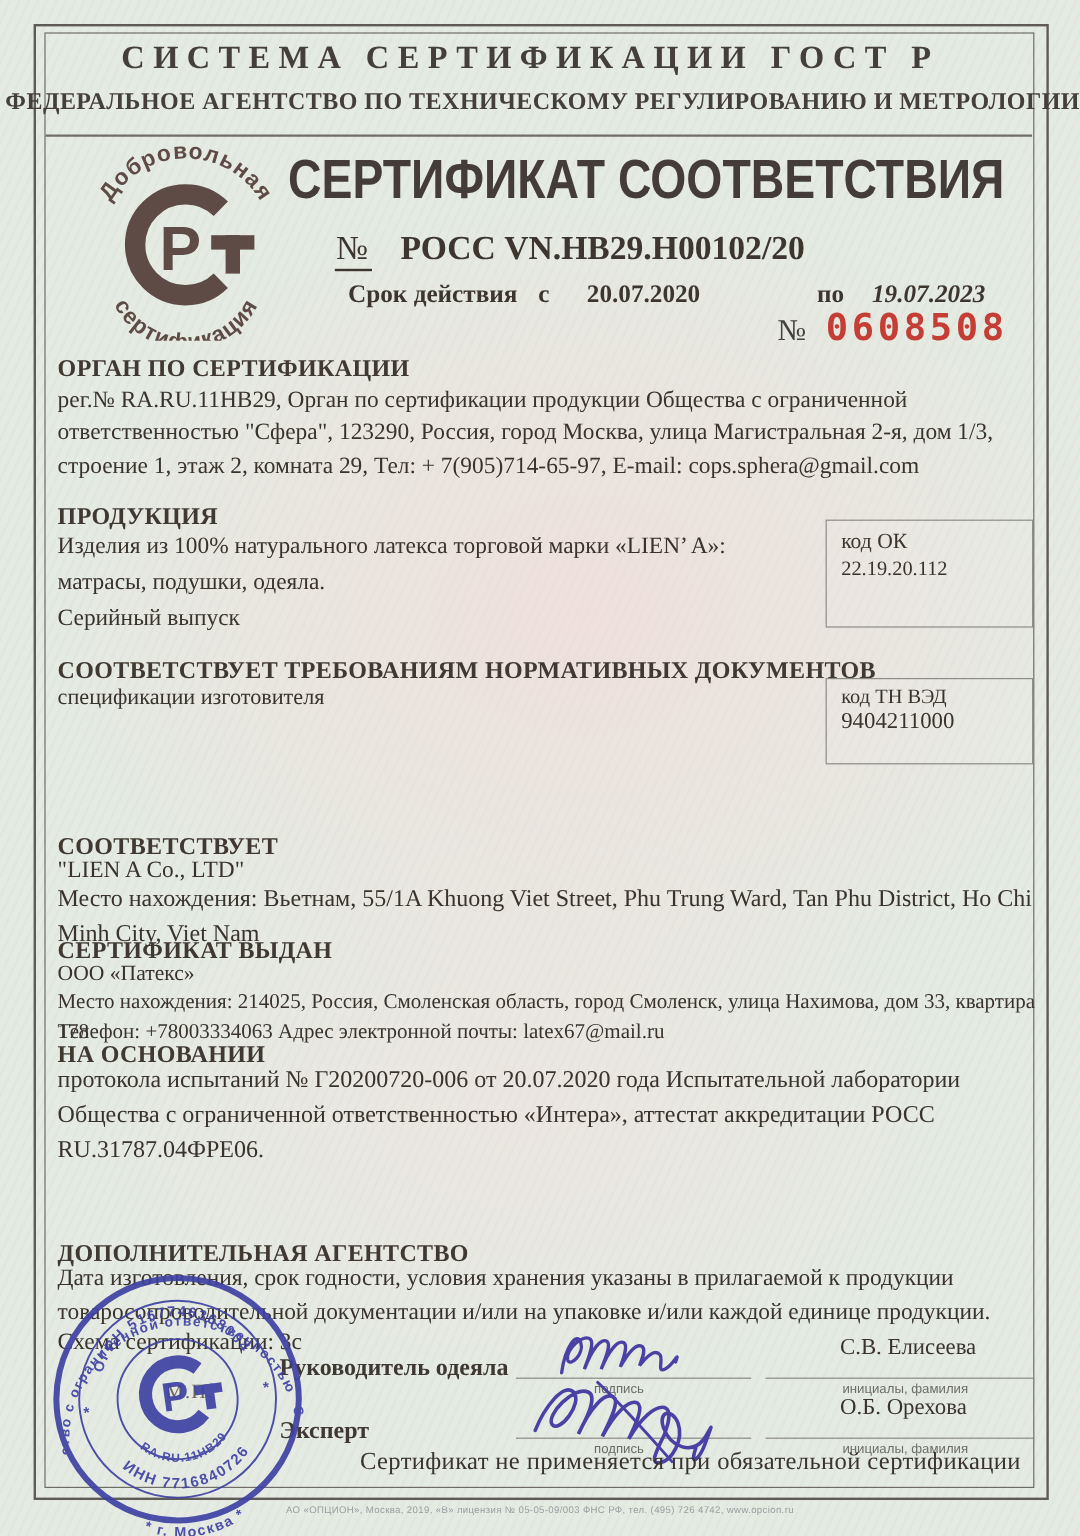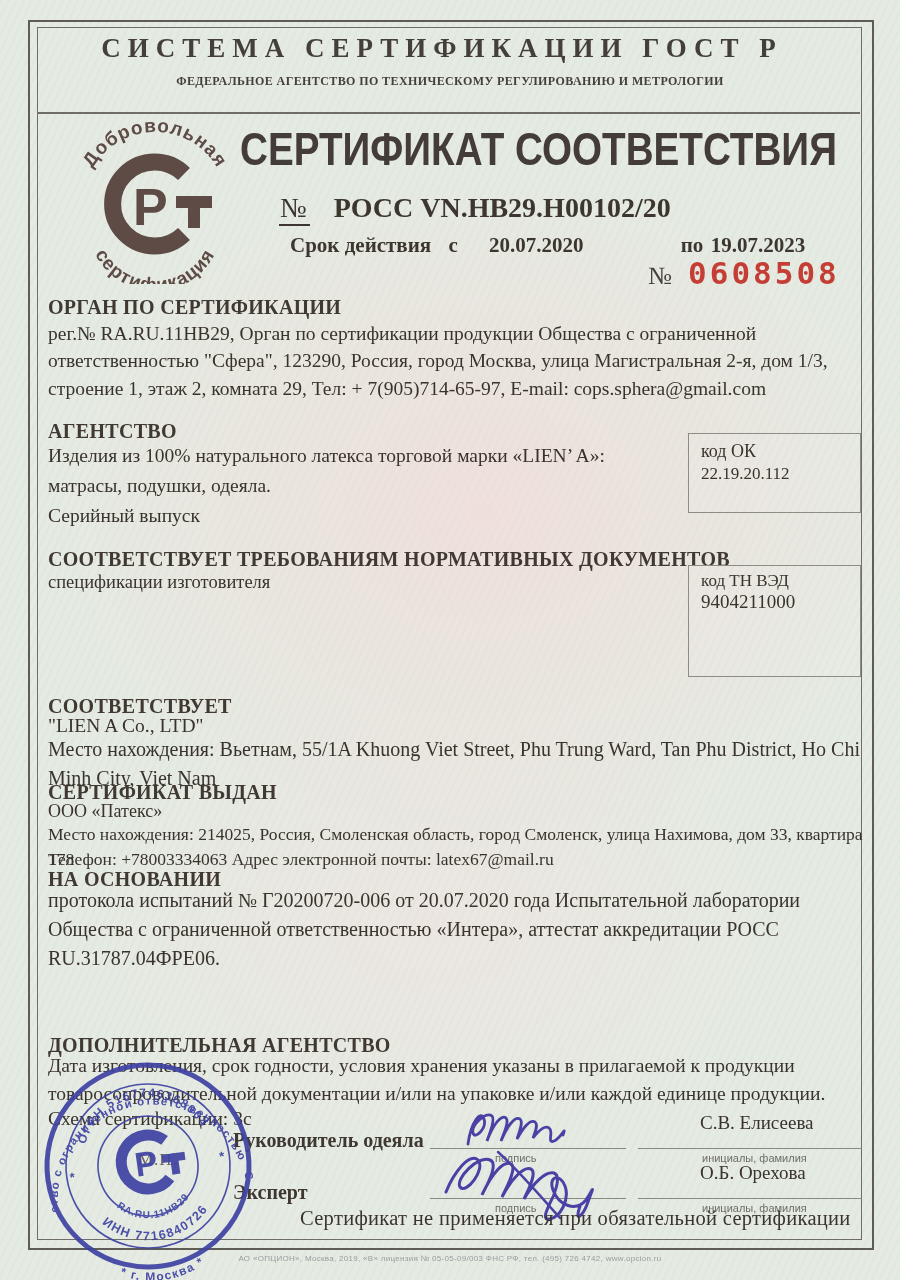--- a/index.html
+++ b/index.html
@@ -16,30 +16,30 @@
     background-image:
       radial-gradient(ellipse 620px 480px at 54% 40%, rgba(246,216,216,0.6), rgba(246,216,216,0) 72%),
       radial-gradient(ellipse 520px 340px at 48% 72%, rgba(246,222,222,0.4), rgba(246,222,222,0) 70%),
       repeating-linear-gradient(115deg, rgba(176,198,188,0.10) 0 2px, rgba(255,255,255,0) 2px 7px);
   }
   .border-outer{position:absolute;left:28px;top:20px;width:842px;height:1226px;border:2px solid rgba(72,67,62,0.85);}
   .border-inner{position:absolute;left:37px;top:27px;width:823px;height:1211px;border:1px solid rgba(72,67,62,0.75);}
   .header-divider{position:absolute;left:38px;top:112px;width:822px;border-top:2px solid rgba(72,67,62,0.75);}
 
   .hdr1{position:absolute;left:0;right:16px;top:33px;text-align:center;font-weight:bold;font-size:27px;letter-spacing:7px;color:#453f39;}
-  .hdr2{position:absolute;left:0;right:0;top:74px;text-align:center;font-weight:bold;font-size:12px;letter-spacing:0.4px;color:#453f39;}
+  .hdr2{position:absolute;left:0;right:0;top:74px;text-align:right;font-weight:bold;font-size:20px;letter-spacing:0.4px;color:#453f39;}
 
   .title{position:absolute;left:240px;top:122px;font-family:"Liberation Sans", sans-serif;font-weight:bold;font-size:46px;color:#443c37;transform:scaleX(0.84);transform-origin:left top;white-space:nowrap;}
 
   .certno{position:absolute;left:279px;top:192px;font-size:28px;font-weight:bold;color:#3c362f;}
   .certno .nosym{border-bottom:2px solid #3c362f;padding:0 3px 1px 1px;margin-right:24px;font-weight:normal;}
   .validity{position:absolute;left:290px;top:233px;font-size:21px;font-weight:bold;color:#3c362f;}
   .validity .v-from{margin-left:26px;}
   .validity .v-po{margin-left:92px;font-weight:bold;}
-  .validity .v-to{margin-left:2px;}
+  .validity .v-to{margin-left:18px;font-style:italic;}
   .blankno{position:absolute;left:648px;top:255px;font-size:25px;color:#46413b;white-space:nowrap;}
   .blankno .digits{font-family:"DejaVu Sans Mono", monospace;font-weight:bold;font-size:31px;letter-spacing:3px;margin-left:10px;}
 
   .sec-h{position:absolute;font-size:20px;font-weight:bold;letter-spacing:0.3px;color:#403931;margin:0;}
   .sec-t{position:absolute;font-size:19.5px;line-height:1.4;color:#39332c;}
 
   .codebox{position:absolute;left:688px;width:173px;border:1px solid #8d8d86;padding:7px 10px 4px 12px;box-sizing:border-box;background:rgba(255,255,255,0.06);}
   .codebox .cb-label{font-size:18px;color:#3a342d;}
   .codebox .cb-value{font-size:17px;color:#39332c;margin-top:2px;}
 
@@ -103,34 +103,34 @@
   </div>
 
   <div class="blankno">
     <span>№</span>
     <span class="digits" style="color:#c43e36;">0608508</span>
   </div>
 
   <h3 class="sec-h" style="left:48px;top:296px;">ОРГАН ПО СЕРТИФИКАЦИИ</h3>
   <div class="sec-t" style="left:48px;top:320px;width:814px;">рег.№ RA.RU.11HB29, Орган по сертификации продукции Общества с ограниченной ответственностью "Сфера", 123290, Россия, город Москва, улица Магистральная 2-я, дом 1/3, строение 1, этаж 2, комната 29, Тел: + 7(905)714-65-97, E-mail: cops.sphera@gmail.com</div>
 
-  <h3 class="sec-h" style="left:48px;top:420px;">АГЕНТСТВО</h3>
+  <h3 class="sec-h" style="left:48px;top:420px;">ПРОДУКЦИЯ</h3>
   <div class="sec-t" style="left:48px;top:441px;width:630px;line-height:1.55;">
     <div>Изделия из 100% натурального латекса торговой марки «LIEN’ A»:</div>
     <div>матрасы, подушки, одеяла.</div>
     <div>Серийный выпуск</div>
   </div>
-  <div class="codebox" style="top:433px;height:80px;">
+  <div class="codebox" style="top:433px;height:90px;">
     <div class="cb-label">код ОК</div>
     <div class="cb-value">22.19.20.112</div>
   </div>
 
   <h3 class="sec-h" style="left:48px;top:548px;">СООТВЕТСТВУЕТ ТРЕБОВАНИЯМ НОРМАТИВНЫХ ДОКУМЕНТОВ</h3>
   <div class="sec-t" style="left:48px;top:570px;width:620px;font-size:18.5px;">спецификации изготовителя</div>
-  <div class="codebox" style="top:565px;height:112px;padding-top:5px;">
+  <div class="codebox" style="top:565px;height:72px;padding-top:5px;">
     <div class="cb-label" style="font-size:17px;">код ТН ВЭД</div>
     <div class="cb-value" style="font-size:19px;margin-top:0;">9404211000</div>
   </div>
 
   <h3 class="sec-h" style="left:48px;top:695px;">СООТВЕТСТВУЕТ</h3>
   <div class="sec-t" style="left:48px;top:712px;width:820px;">"LIEN A Co., LTD"</div>
   <div class="sec-t" style="left:48px;top:735px;width:822px;font-size:20px;line-height:1.45;">Место нахождения: Вьетнам, 55/1A Khuong Viet Street, Phu Trung Ward, Tan Phu District, Ho Chi Minh City, Viet Nam</div>
 
   <h3 class="sec-h" style="left:48px;top:781px;">СЕРТИФИКАТ ВЫДАН</h3>
   <div class="sec-t" style="left:48px;top:799px;width:500px;font-size:18px;">ООО «Патекс»</div>

